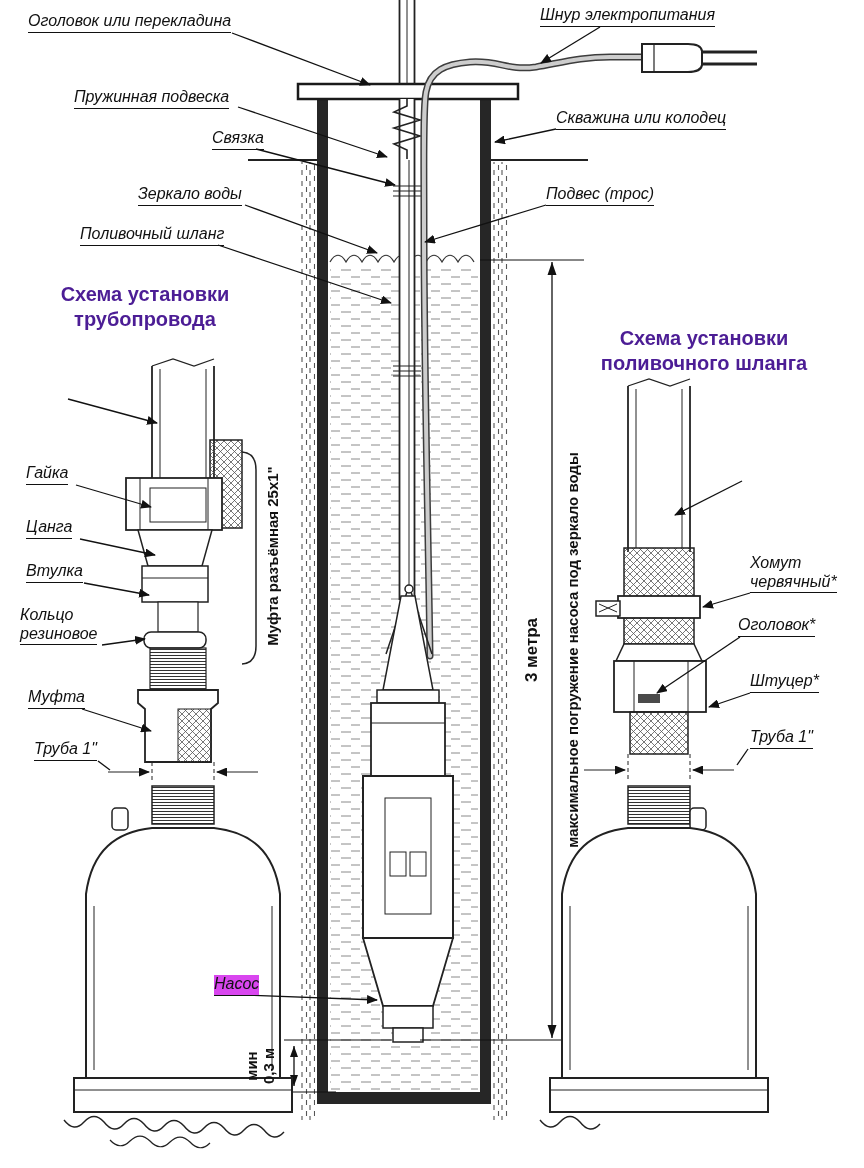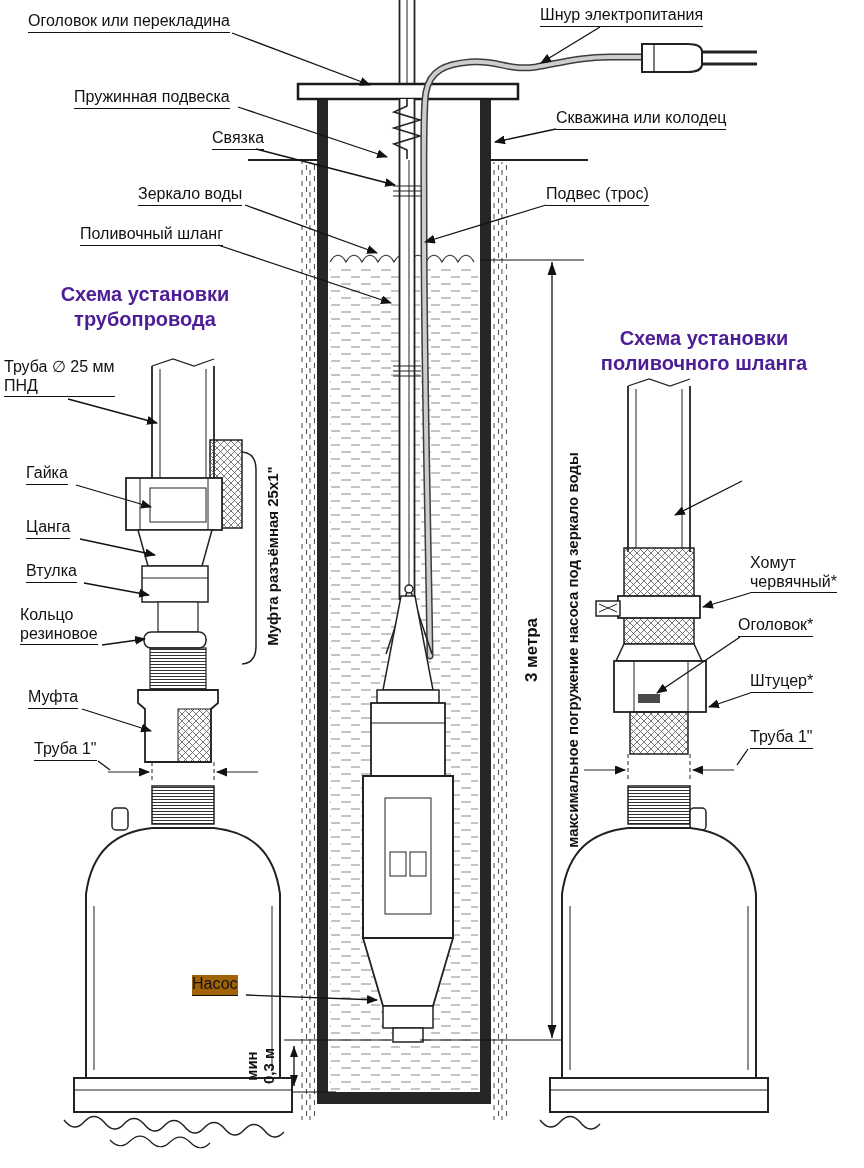--- a/index.html
+++ b/index.html
@@ -1,26 +1,26 @@
 <!DOCTYPE html>
 <html><head>
 <meta charset="utf-8">
 <style>
   html,body{margin:0;padding:0;background:#fff;}
   .canvas{position:relative;width:864px;height:1168px;background:#fff;overflow:hidden;
           font-family:"Liberation Sans",sans-serif;color:#111;}
   .canvas svg{position:absolute;left:0;top:0;}
   .lbl{position:absolute;font-size:16px;line-height:1.16;white-space:pre-line;color:#111;}
-  .u{border-bottom:1.4px solid #111;padding-bottom:1px;display:inline-block;}
+  .u{border-bottom:1.4px solid #111;padding-bottom:1px;display:inline-block;font-style:italic;}
   .title{position:absolute;font-weight:bold;font-size:20px;line-height:1.25;text-align:center;white-space:pre-line;color:#4c1d95;}
   .rot{position:absolute;display:flex;align-items:center;justify-content:center;font-weight:bold;
        transform:rotate(-90deg);transform-origin:center;white-space:pre-line;text-align:center;color:#111;}
   .footnote{position:absolute;font-style:italic;font-weight:bold;font-size:16.5px;line-height:1.3;
             text-align:center;white-space:pre-line;background:#fff;color:#111;}
-  .bgw{background:#a16207;}
+  .bgw{background:#d946ef;margin-left:22px;}
 </style>
 </head>
 <body>
 
 <div class="canvas">
 
 <svg width="864" height="1168" viewBox="0 0 864 1168">
   <defs>
     <marker id="arr" markerWidth="11" markerHeight="9" refX="10" refY="4.5" orient="auto" markerUnits="userSpaceOnUse">
       <path d="M0,0 L11,4.5 L0,9 Z" fill="#111"></path>
@@ -223,22 +223,20 @@
 <div class="lbl u" style="left:138px;top:185px">Зеркало воды</div>
 <div class="lbl u" style="left:546px;top:185px">Подвес (трос)</div>
 <div class="lbl u" style="left:80px;top:225px">Поливочный шланг</div>
 <div class="lbl u bgw" style="left:192px;top:975px">Насос</div>
 
 <div class="title" style="left:28px;top:282px;width:234px">Схема установки
 трубопровода</div>
 <div class="title" style="left:556px;top:326px;width:296px">Схема установки
 поливочного шланга</div>
 
-<div class="lbl u" style="left:4px;top:358px">Труба ∅ 25 мм
-ПНД</div>
 <div class="lbl u" style="left:26px;top:464px">Гайка</div>
 <div class="lbl u" style="left:26px;top:518px">Цанга</div>
 <div class="lbl u" style="left:26px;top:562px">Втулка</div>
 <div class="lbl u" style="left:20px;top:606px">Кольцо
 резиновое</div>
 <div class="lbl u" style="left:28px;top:688px">Муфта</div>
 <div class="lbl u" style="left:34px;top:740px">Труба 1"</div>
 <div class="rot" style="left:162px;top:545px;width:220px;height:22px;font-size:15px">Муфта разъёмная 25х1"</div>
 
 <div class="lbl u" style="left:750px;top:554px">Хомут

